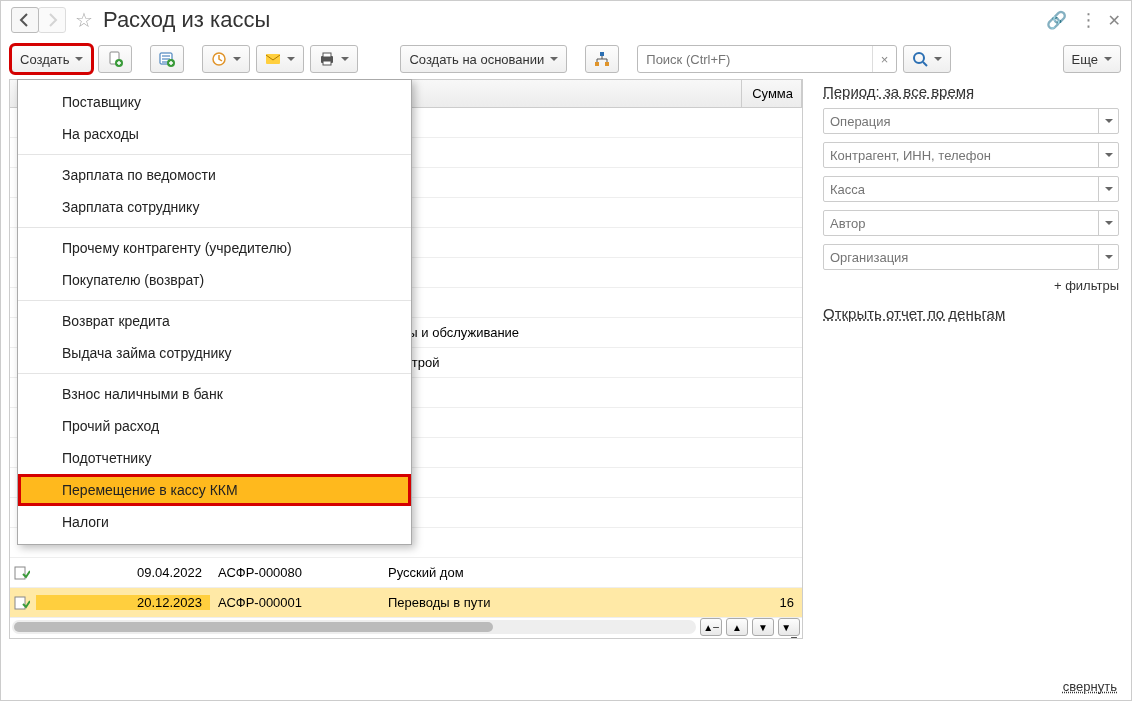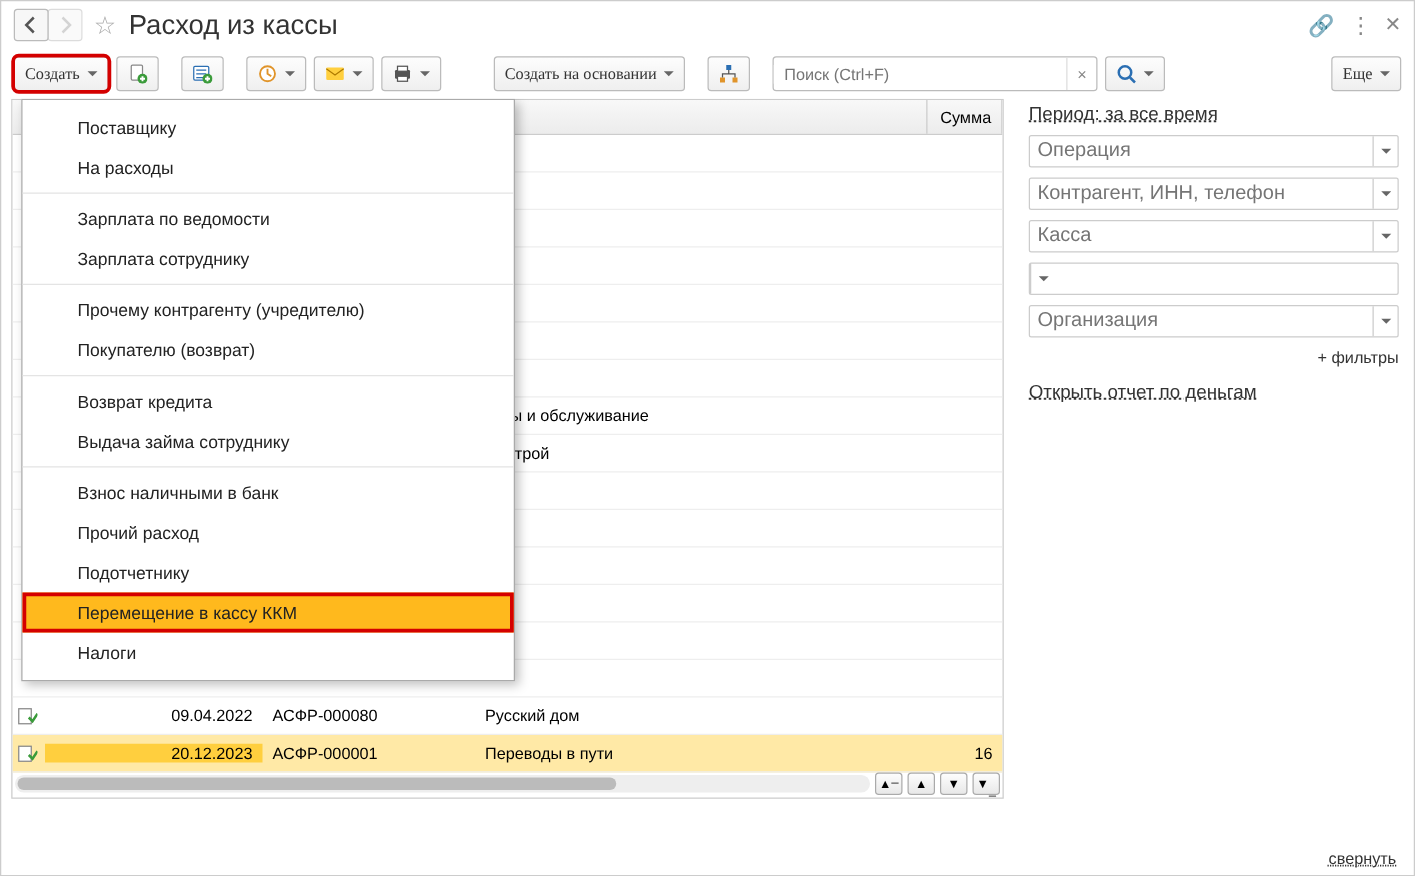--- a/index.html
+++ b/index.html
@@ -40,21 +40,20 @@
     gap: 6px;
   }
   .btn {
     height: 28px;
     border: 1px solid #bbb;
     background: linear-gradient(#fdfdfd, #efefef);
     display: inline-flex; align-items: center; justify-content: center;
     padding: 0 8px; cursor: pointer;
     border-radius: 3px; color: #333;
     font-size: 13px;
-    font-family: Liberation Serif, serif;
   }
   .btn-drop::after { content: ""; display: inline-block; margin-left: 6px; border: 4px solid transparent; border-top-color: #666; transform: translateY(2px);}
   .btn.highlight {
     outline: 3px solid #d40000;
     outline-offset: -1px;
     border-radius: 4px;
   }
   .tb-sep { width: 6px; }
   .search-wrap {
     display: flex; align-items: center;
@@ -88,21 +87,21 @@
     font-size: 15px; margin-bottom: 8px; display: inline-block;
   }
   .filter-input {
     display: flex;
     border: 1px solid #ccc; border-radius: 2px;
     height: 26px; margin-bottom: 8px;
     background: #fff;
   }
   .filter-input input {
     border: none; outline: none; flex: 1;
-    padding: 0 6px; font-size: 16px; color: #777;
+    padding: 0 6px; font-size: 13px; color: #777;
     background: transparent;
   }
   .filter-input .dd {
     width: 20px; border-left: 1px solid #ccc;
     display: flex; align-items: center; justify-content: center;
     cursor: pointer;
   }
   .filter-input .dd::before { content: ""; border: 4px solid transparent; border-top-color: #666; transform: translateY(2px); }
   .plus-filters { text-align: right; color: #333; margin: 0 0 12px; cursor: pointer;}
   .open-report { color: #333; text-decoration: underline dotted; cursor: pointer; font-size: 15px;}
@@ -494,20 +493,21 @@
     </div>
     <div class="filter-input">
       <input placeholder="Контрагент, ИНН, телефон" style="">
       <span class="dd"></span>
     </div>
     <div class="filter-input">
       <input placeholder="Касса" style="">
       <span class="dd"></span>
     </div>
     <div class="filter-input">
+      <input placeholder="Автор" style="">
       <span class="dd"></span>
     </div>
     <div class="filter-input">
       <input placeholder="Организация" style="">
       <span class="dd"></span>
     </div>
     <div class="plus-filters">+ фильтры</div>
     <span class="open-report">Открыть отчет по деньгам</span>
   </div>
 </div>

